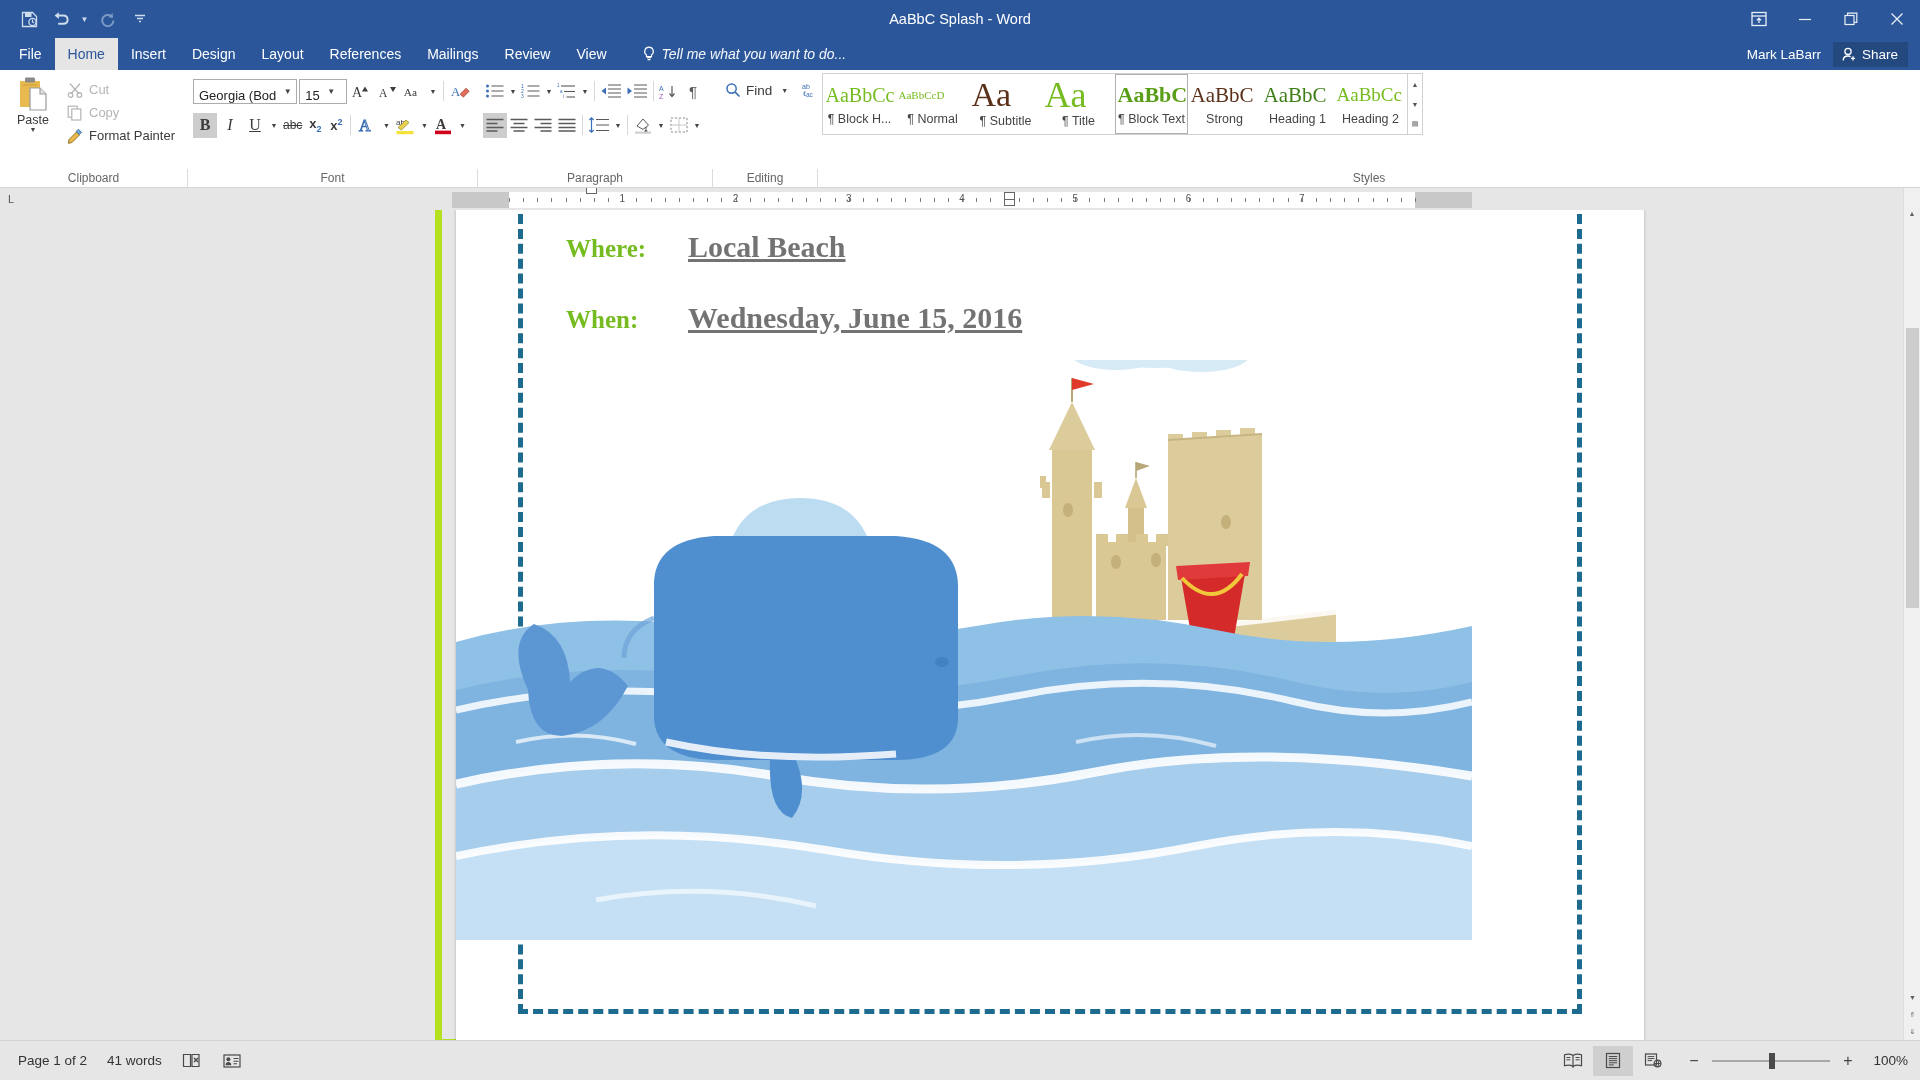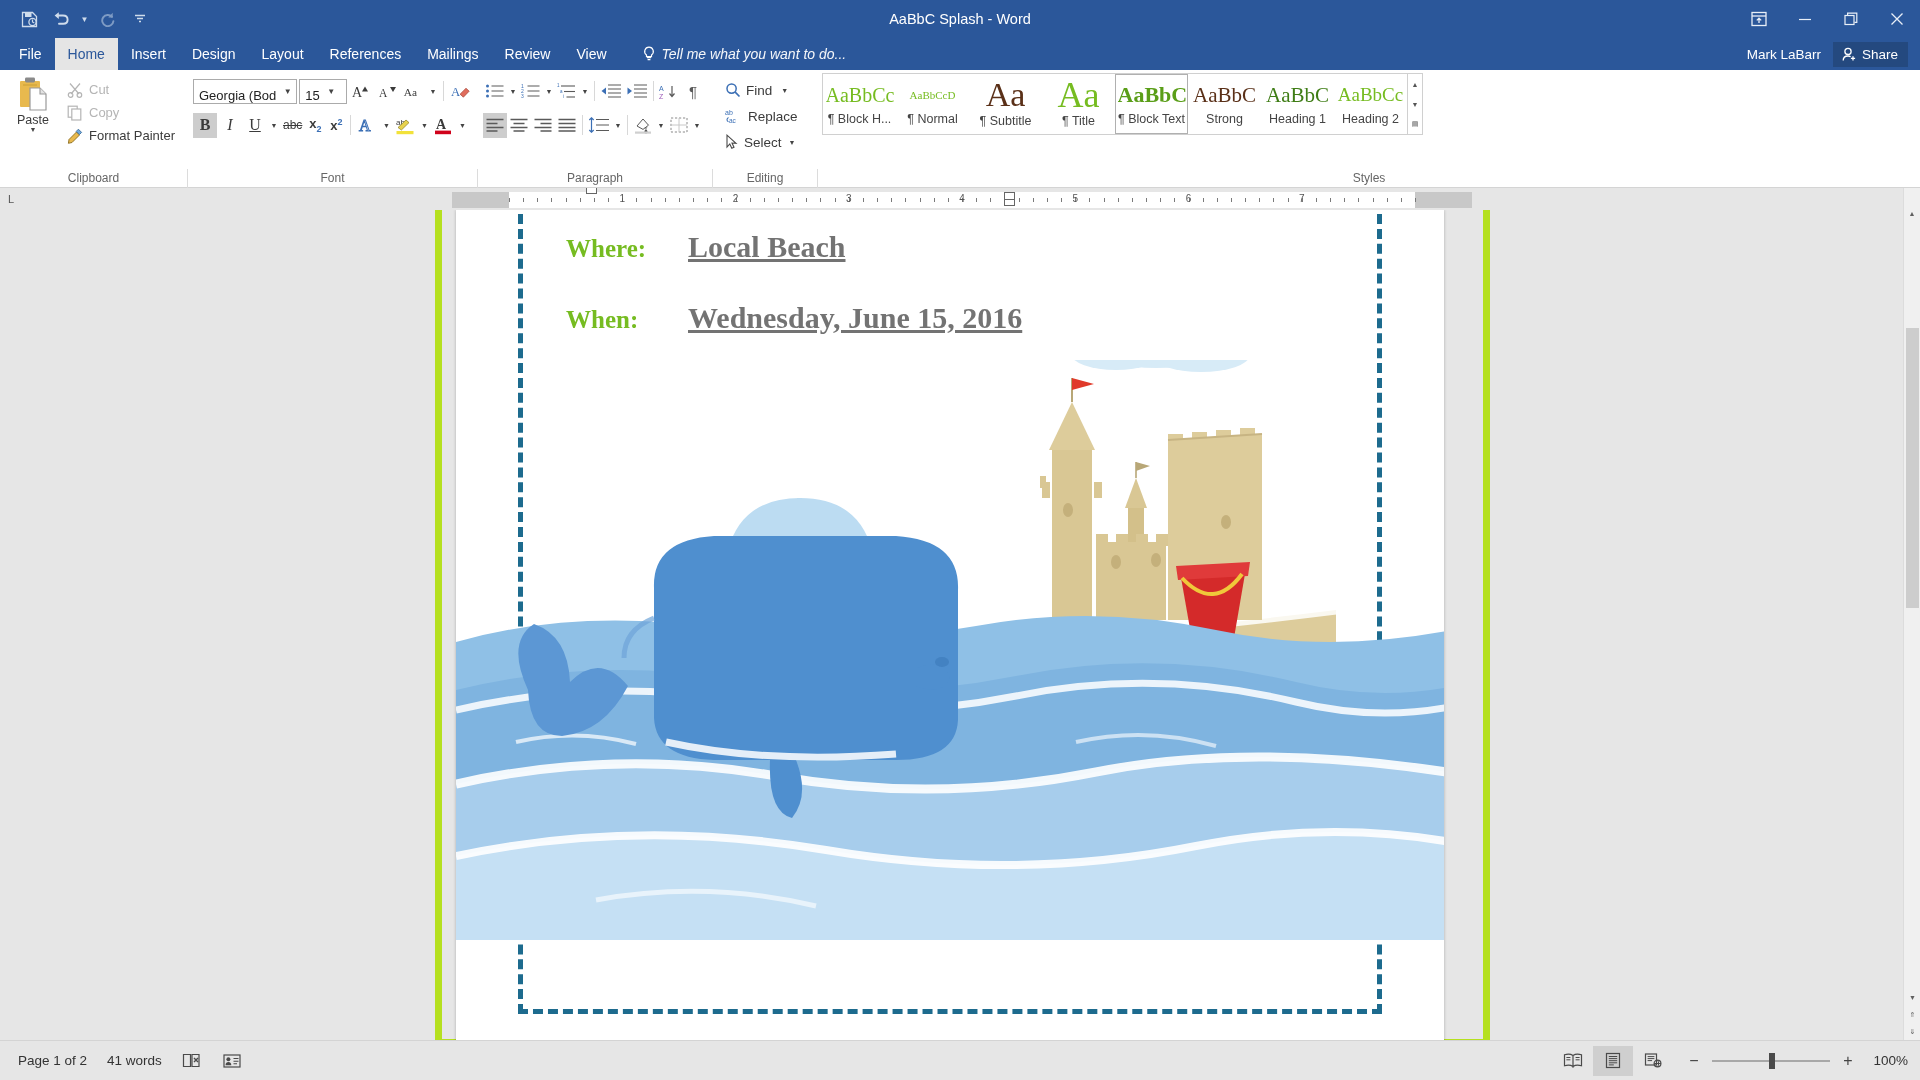--- a/index.html
+++ b/index.html
@@ -91,37 +91,37 @@
   .rbtn.on{ background:#cdcdcd; }
   .rbtn.sm{ min-width:20px; }
   .rcaret{ width:12px;height:25px;display:flex;align-items:center;justify-content:center;color:#444;font-size:7px;cursor:pointer;}
   .vsep{ width:1px;height:20px;background:#d8d8d8;margin:0 3px;}
 
   
   .pargrp-top,.pargrp-bot{ display:flex;align-items:center;gap:0; height:30px;}
   .pargrp-bot{ margin-top:4px;}
 
   
-  .edit-col{ display:flex;flex-direction:column;padding-top:3px;}
+  .edit-col{ display:flex;flex-direction:row;padding-top:3px;}
   .edit-row{
     display:flex;align-items:center;gap:5px; height:26px;padding:0 7px;
     font-size:13.5px;color:#3b3b3b;cursor:pointer;
   }
 
   
   .styles-wrap{ display:flex; align-items:flex-start; padding:3px 0 0 4px;}
   .styles-box{ display:flex; border:1px solid #d0d0d0; background:#fff; height:62px;}
   .style-item{
     width:73px; display:flex;flex-direction:column;align-items:center;justify-content:center;
     cursor:pointer; height:60px; border:1px solid transparent;
   }
   .style-item.sel{ border:1px solid #b0b0b0; background:#fff; }
   .style-prev{
     font-family:"Liberation Serif", serif; font-size:21px; line-height:26px;
-    white-space:nowrap; overflow:hidden; width:68px; text-align:center;
+    white-space:nowrap; overflow:hidden; width:68px; text-align:left;
   }
   .style-name{ font-size:12.5px; color:#444; margin-top:4px; white-space:nowrap;
     overflow:hidden; width:72px; text-align:center;}
   .styles-scroll{ display:flex;flex-direction:column; width:15px; height:62px;
     border:1px solid #d0d0d0; border-left:none; background:#fff;}
   .ss-btn{ flex:1;display:flex;align-items:center;justify-content:center;font-size:7px;color:#555;cursor:pointer;}
 
   
   .workspace{ position:relative; height:calc(1080px - 38px - 32px - 118px - 40px); background:#e6e6e6; overflow:hidden;}
   .vcorner{
@@ -136,21 +136,21 @@
   .ruler-inner{ position:relative; height:16px; background:#ffffff;}
   .ruler-marginL{ position:absolute;left:0;top:0;height:16px;width:57px;background:#c8c8c8;}
   .ruler-marginR{ position:absolute;right:0;top:0;height:16px;width:57px;background:#c8c8c8;}
   .tick{ position:absolute; top:6px; width:1px;height:4px;background:#7a7a7a;}
   .rnum{ position:absolute; top:1px; font-size:10px; color:#555; transform:translateX(-50%);}
   .indent-top{ position:absolute; width:11px;height:7px;background:#fff;border:1px solid #666;}
   .indent-bot{ position:absolute; width:11px;height:7px;background:#fff;border:1px solid #666;}
 
   .page-scroll{ position:absolute; left:0; right:0; top:22px; bottom:0; overflow:hidden;}
   .page{
-    position:absolute; left:456px; top:0px; width:988px; height:840px;
+    position:absolute; left:456px; top:0px; width:1188px; height:840px;
     background:#ffffff; box-shadow:0 0 3px rgba(0,0,0,.25);
   }
   .sel-frame{
     position:absolute; left:435px; top:-12px; width:1055px; height:848px;
     border:7px solid #b5e01f;
   }
   .doc-inner{ position:absolute; left:0;top:0;right:0;bottom:0; overflow:hidden;}
 
   .txtblock{ position:absolute; left:110px; top:20px; width:780px;}
   .txtrow{ display:flex; align-items:baseline; margin-bottom:37px;}

